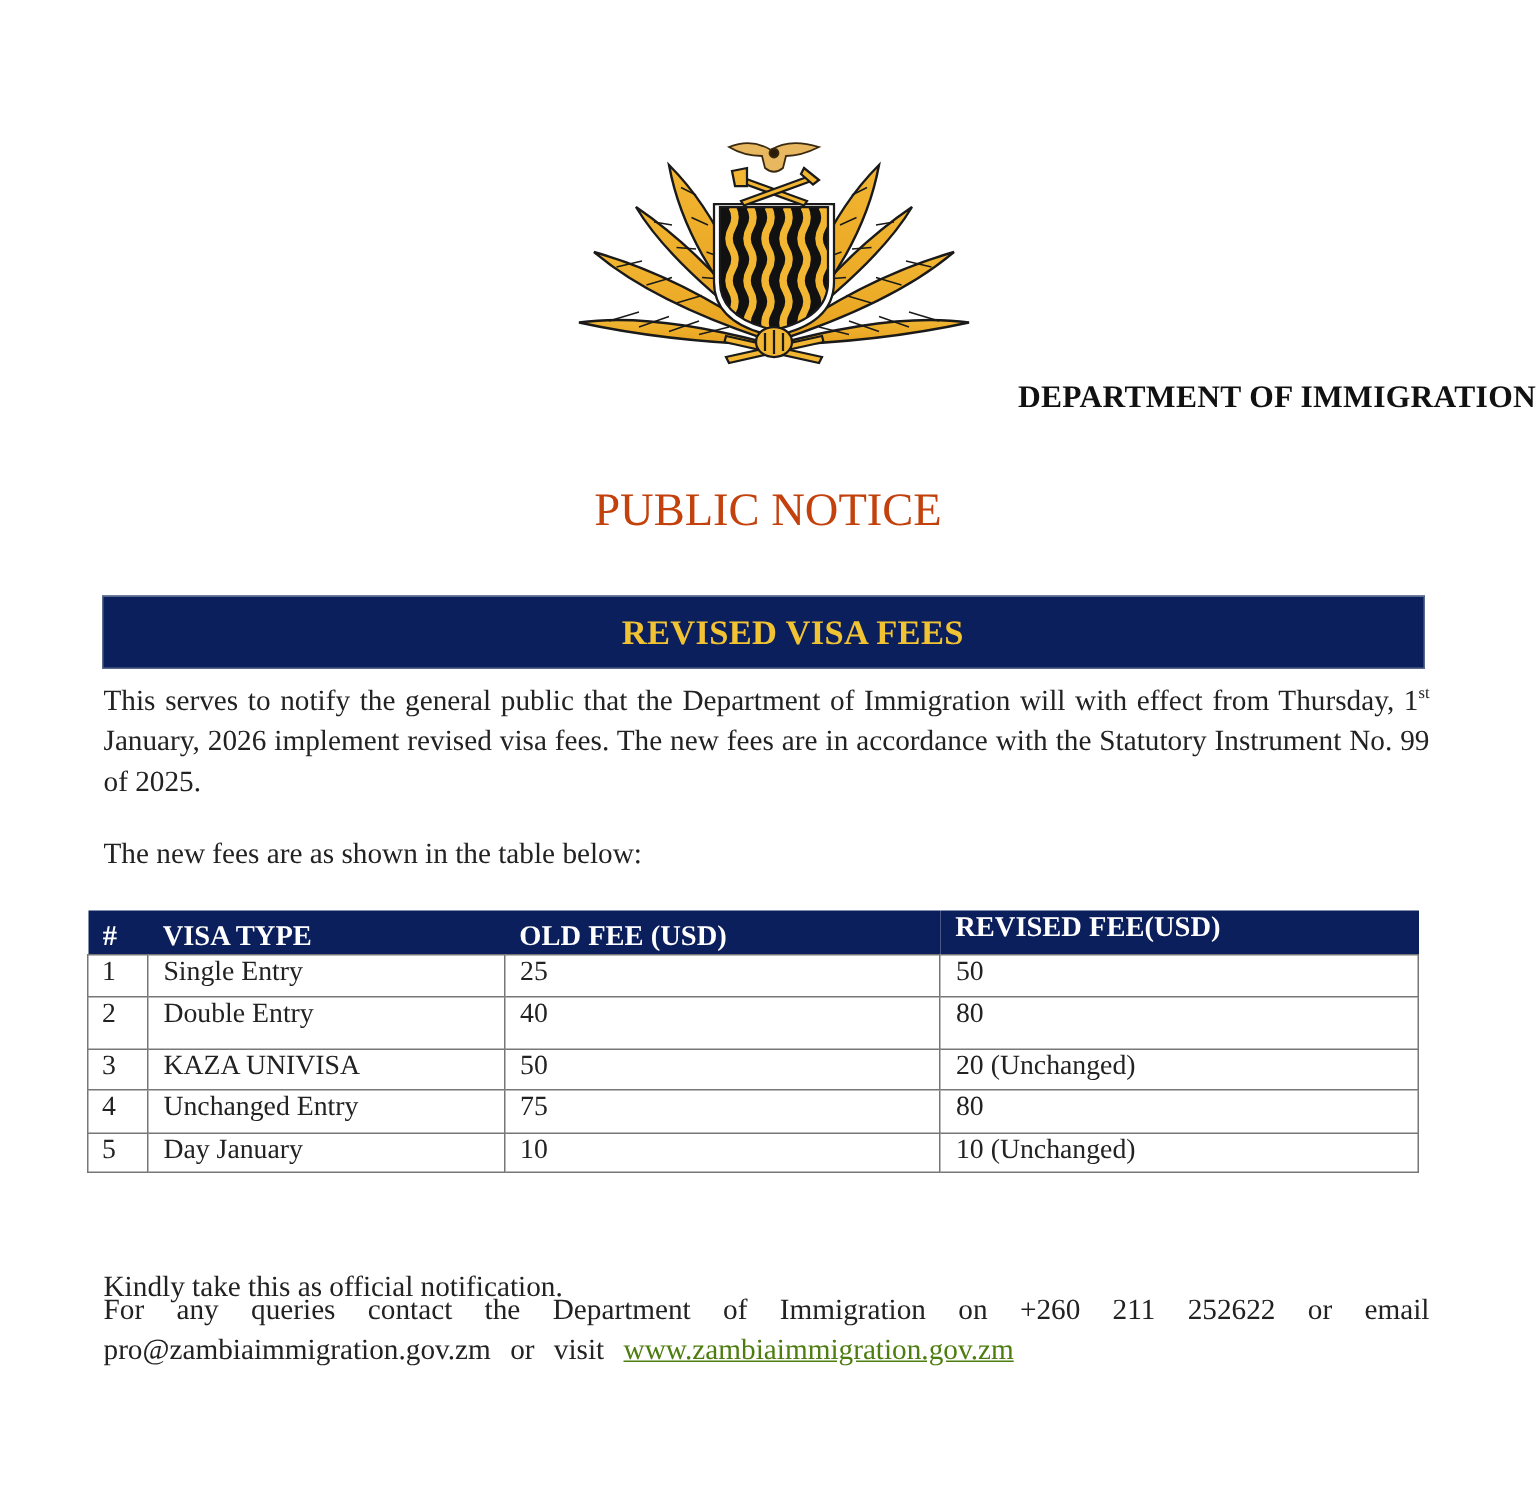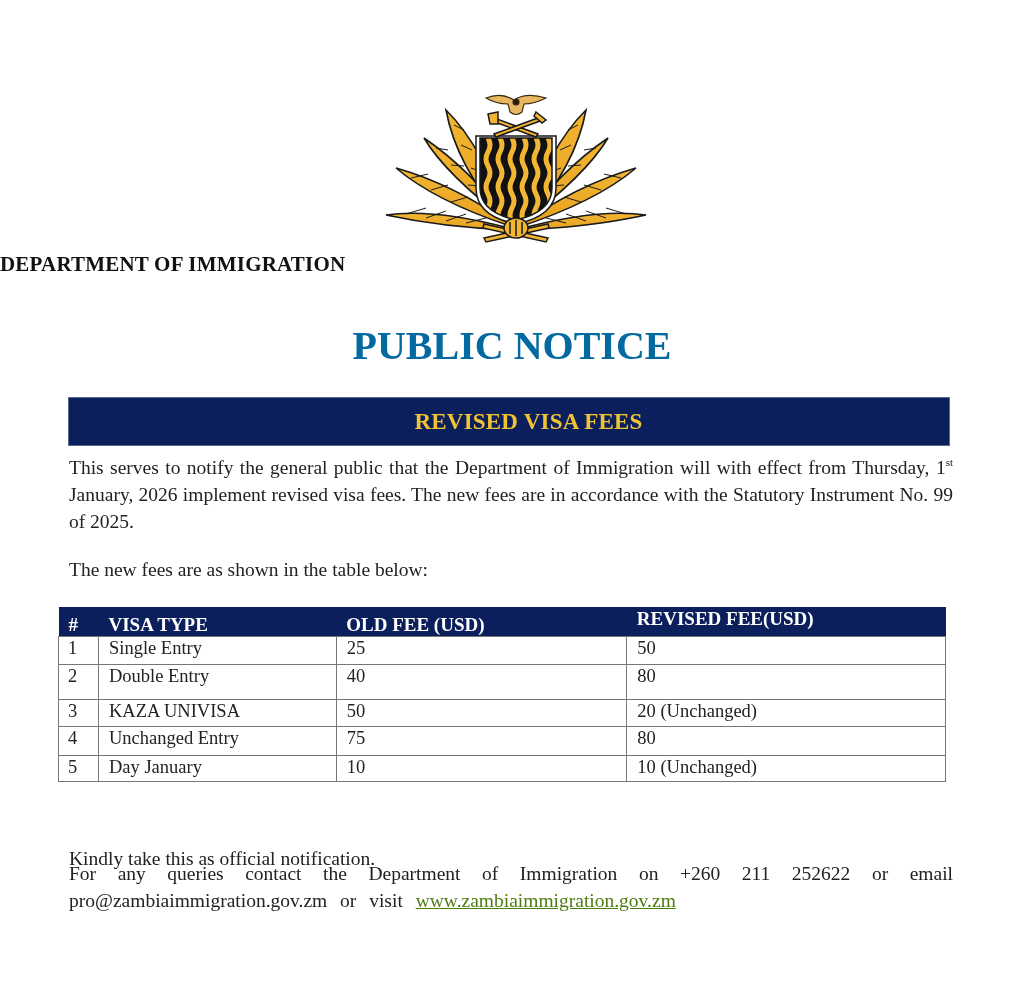--- a/index.html
+++ b/index.html
@@ -18,34 +18,34 @@
       position: absolute;
       left: 376px;
       top: 90px;
       width: 280px;
       height: 155px;
     }
     .dept-title {
       position: absolute;
       left: 0; right: 0;
       top: 252px;
-      text-align: left;
+      text-align: right;
       font-weight: bold;
       font-size: 21px;
       letter-spacing: 0.2px;
       color: #111;
     }
     .notice-title {
       position: absolute;
       left: 0; right: 0;
       top: 322px;
       text-align: center;
-      font-weight: bold;
-      font-size: 40px;
-      color: #0369a1;
+      font-weight: normal;
+      font-size: 31px;
+      color: #c2410c;
     }
     .banner {
       position: absolute;
       left: 68px;
       top: 397px;
       width: 882px;
       height: 49px;
       background: #0b1f5c;
       border: 1px solid #5a6a8e;
       display: flex;

